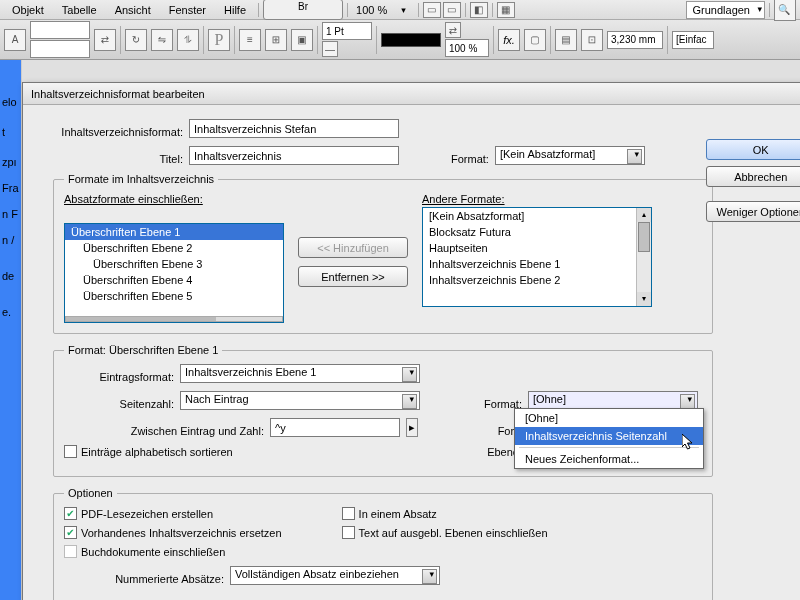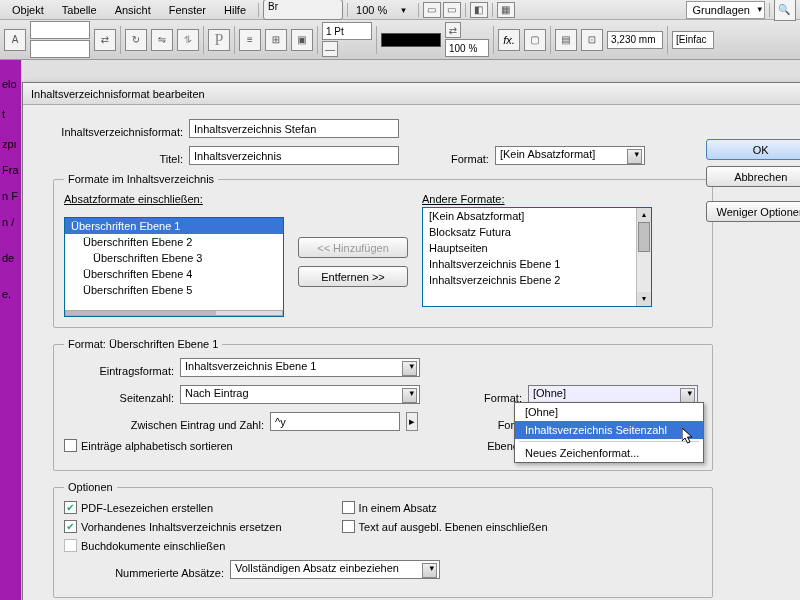--- a/index.html
+++ b/index.html
@@ -31,21 +31,21 @@
 .listbox{border:1px solid #0369a1;background:#fff;width:220px;height:100px;overflow:hidden;position:relative}
 .listbox .item{padding:2px 6px;font-size:11px}
 .listbox .item.sel{background:#3875d7;color:#fff}
 .listbox .item.i1{padding-left:18px}
 .listbox .item.i2{padding-left:28px}
 .listbox .scrollbar{position:absolute;right:0;top:0;bottom:0;width:15px;background:#e8e8e8;border-left:1px solid #bbb}
 .listbox .scrollbar .thumb{position:absolute;left:1px;right:1px;top:14px;height:30px;background:#c0c0c0;border:1px solid #888}
 .listbox .scrollbar .arr{position:absolute;left:0;right:0;height:14px;background:#ddd;text-align:center;font-size:8px;line-height:14px}
 .listbox .scrollbar .arr.up{top:0}
 .listbox .scrollbar .arr.dn{bottom:0}
-.btn{border:1px solid #707070;background:linear-gradient(#fdfdfd,#e2e2e2);padding:2px 10px;height:21px;font-size:11px;border-radius:3px;min-width:80px;}
+.btn{border:1px solid #707070;background:linear-gradient(#fdfdfd,#e2e2e2);padding:2px 10px;height:21px;font-size:11px;border-radius:3px;min-width:80px;text-align:center}
 .sidebtns{position:absolute;right:-5px;top:34px;display:flex;flex-direction:column;gap:6px}
 .sidebtns .btn{min-width:95px}
 .chk{display:flex;align-items:center;gap:4px}
 .chk .box{width:13px;height:13px;border:1px solid #707070;background:#fff;display:flex;align-items:center;justify-content:center;font-size:10px;color:#2a6;line-height:1}
 .chk.disabled{color:#999}
 .chk.disabled .box{border-color:#bbb}
 .dropdown-open{position:absolute;border:1px solid #666;background:#fff;box-shadow:2px 2px 4px rgba(0,0,0,.3);z-index:10}
 .dropdown-open .opt{padding:3px 10px;font-size:11px}
 .dropdown-open .opt.sel{background:#3875d7;color:#fff}
 .dropdown-open .sep{height:1px;background:#ccc;margin:2px 4px}
@@ -118,21 +118,21 @@
       </div>
     <div class="ticon">▢</div>
     <div class="tbar-sep"></div>
     <div class="ticon">▤</div>
     <div class="ticon">⊡</div>
     <div class="tfield" style="width:56px">3,230 mm</div>
     <div class="tbar-sep"></div>
     <div class="tfield" style="width:42px">[Einfac</div>
   </div>
 
-  <div style="position:absolute;left:0;top:60px;width:22px;height:540px;background:#a21caf;border-right:1px solid #ccc;font-size:10px;color:#666;padding-top:12px">
+  <div style="position:absolute;left:0;top:60px;width:22px;height:540px;background:#3b82f6;border-right:1px solid #ccc;font-size:10px;color:#666;padding-top:30px">
     <div style="margin:6px 2px">elo</div>
       <div style="margin:18px 2px">t</div>
       <div style="margin:4px 2px">zpı</div>
     <div style="margin:14px 2px">Fra</div>
       <div style="margin:14px 2px">n F</div>
       <div style="margin:4px 2px">n /</div>
     <div style="margin:24px 2px">de</div>
       <div style="margin:24px 2px">e.</div>
   </div>
 
@@ -155,21 +155,21 @@
         <input class="txt" style="width: 210px;" value="Inhaltsverzeichnis">
         <span style="width:40px"></span>
         <span>Format:</span>
         <div class="select" style="width:150px">[Kein Absatzformat]</div>
       </div>
 
       <fieldset style="width:660px">
         <legend>Formate im Inhaltsverzeichnis</legend>
         <div style="display:flex;gap:14px;align-items:flex-start">
           <div>
-            <div style="text-decoration:underline;margin-bottom:12px">Absatzformate einschließen:</div>
+            <div style="text-decoration:underline;margin-bottom:18px">Absatzformate einschließen:</div>
             <div class="listbox">
               <div class="item sel">Überschriften Ebene 1</div>
               <div class="item i1">Überschriften Ebene 2</div>
               <div class="item i2">Überschriften Ebene 3</div>
               <div class="item i1">Überschriften Ebene 4</div>
               <div class="item i1">Überschriften Ebene 5</div>
               <div class="slim-scroll" style="position:absolute;bottom:0;left:0;right:0">
                   <div class="st"></div>
                 </div>
             </div>

